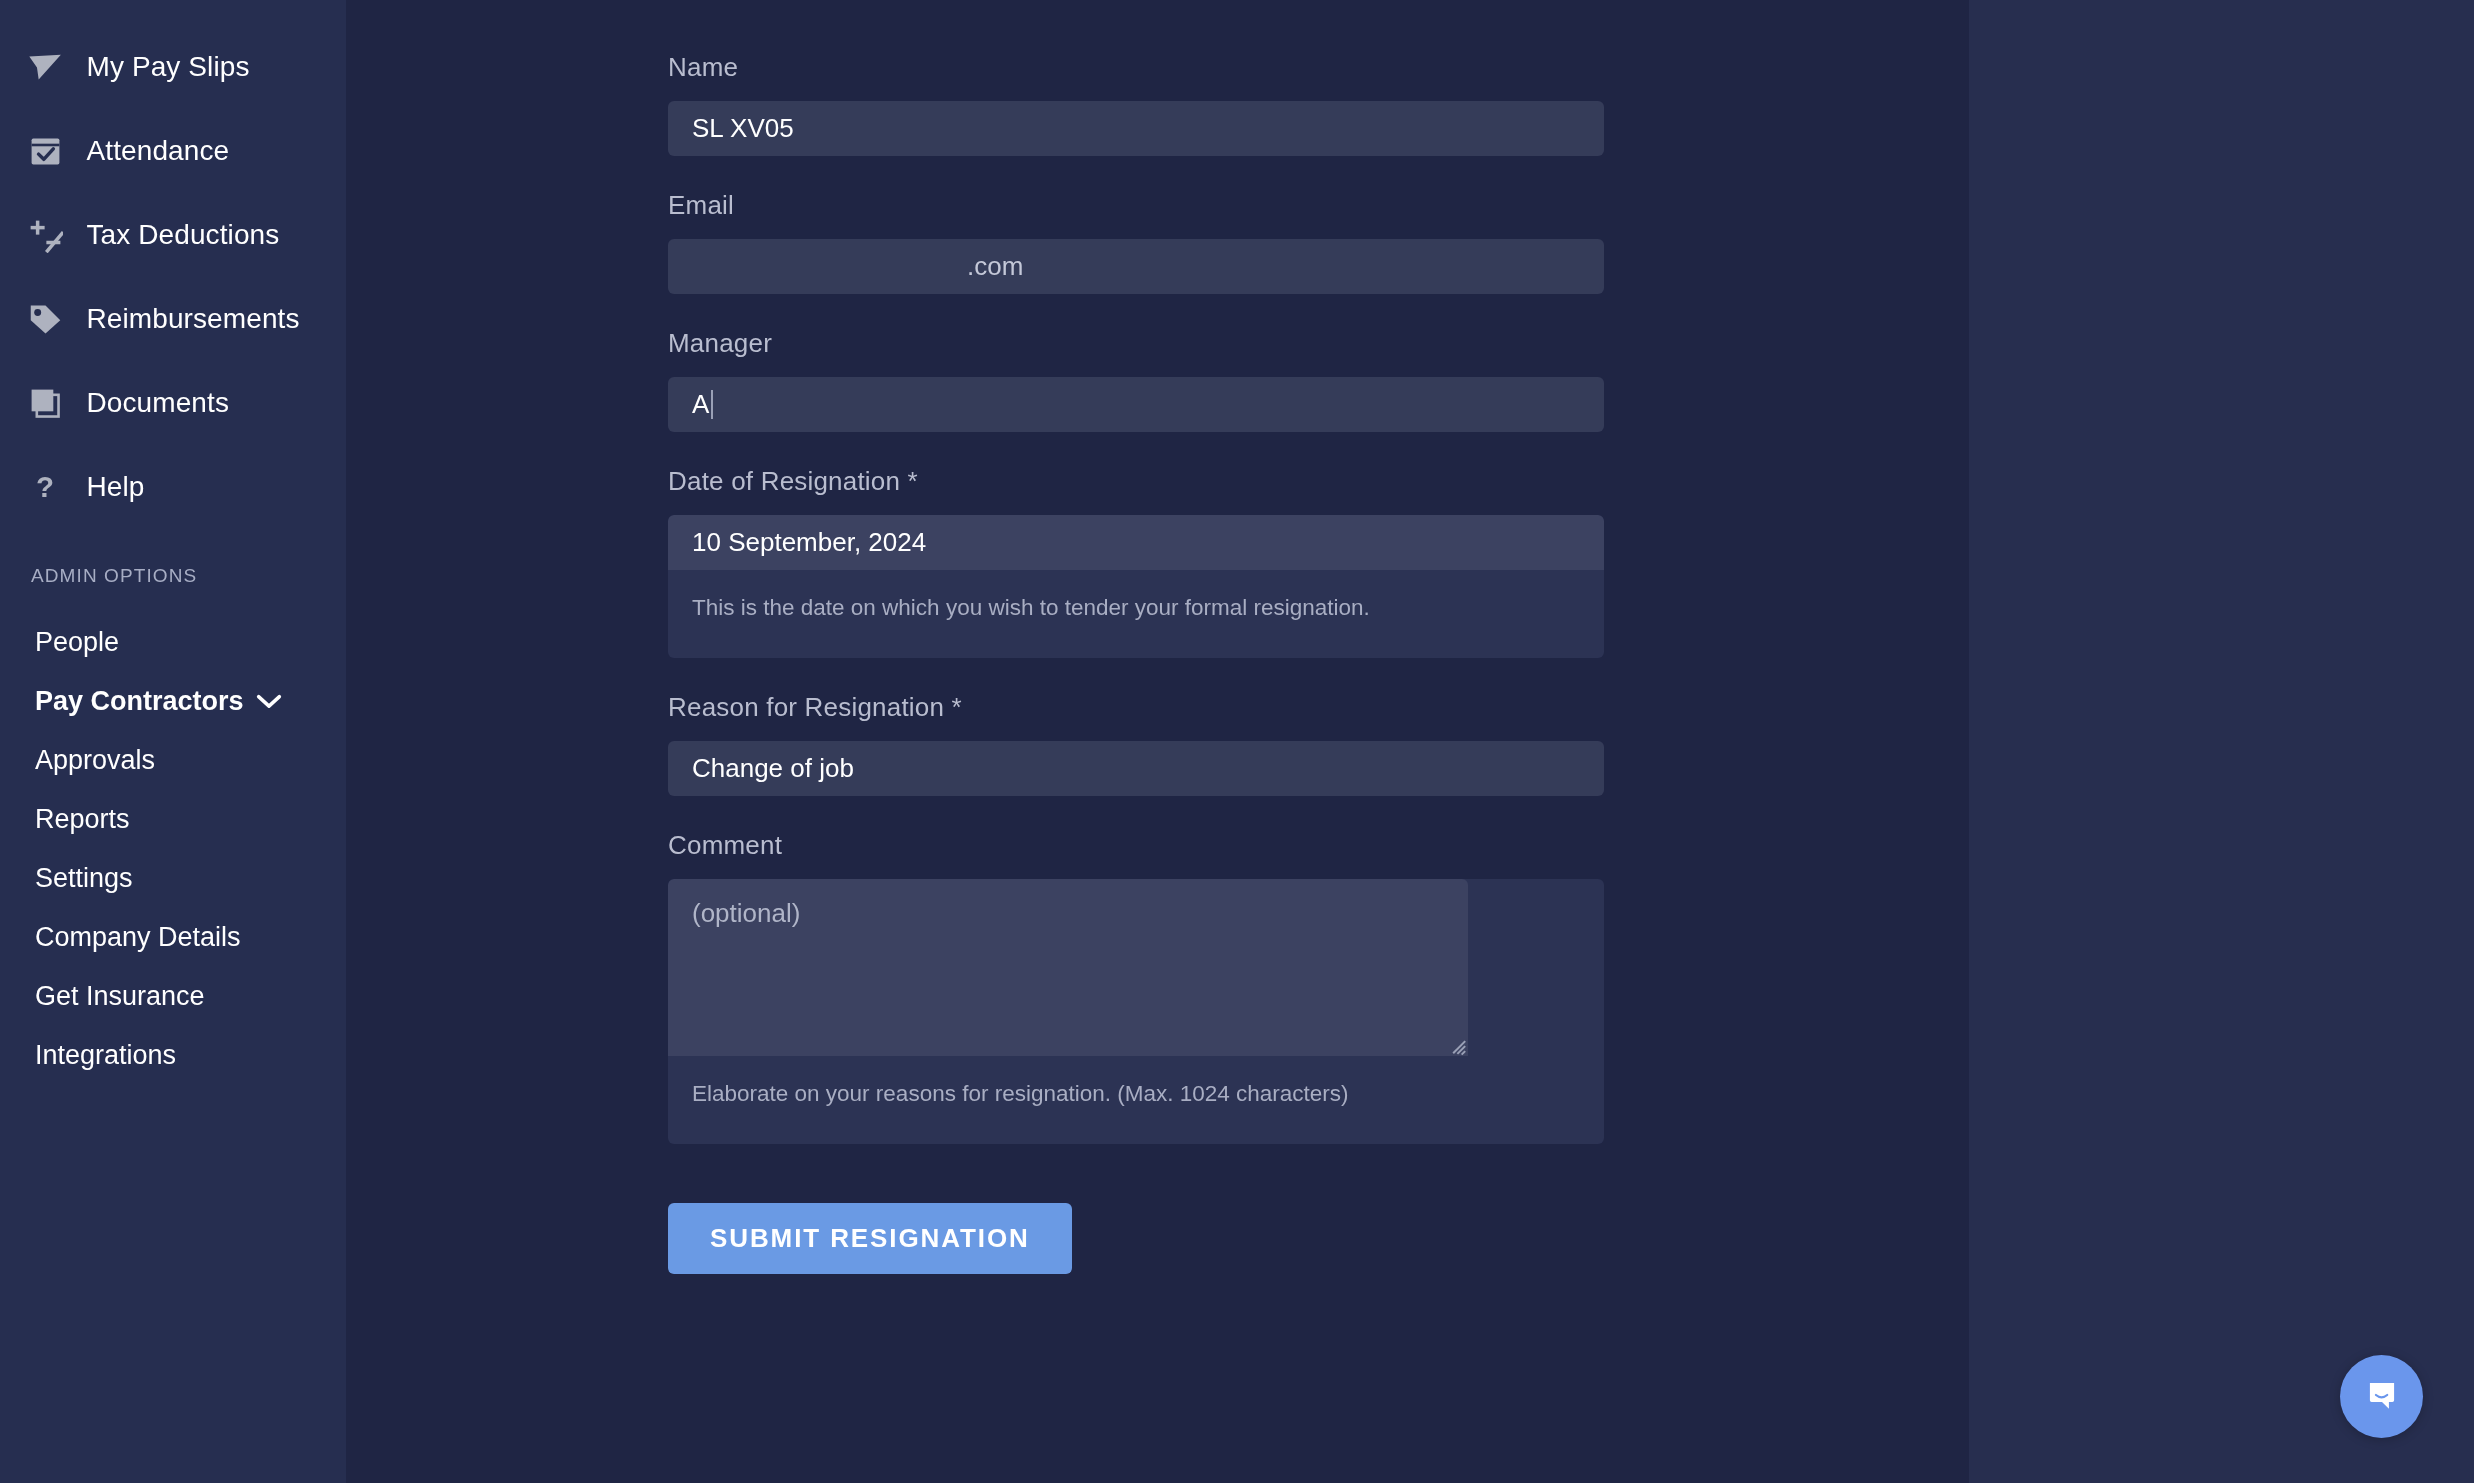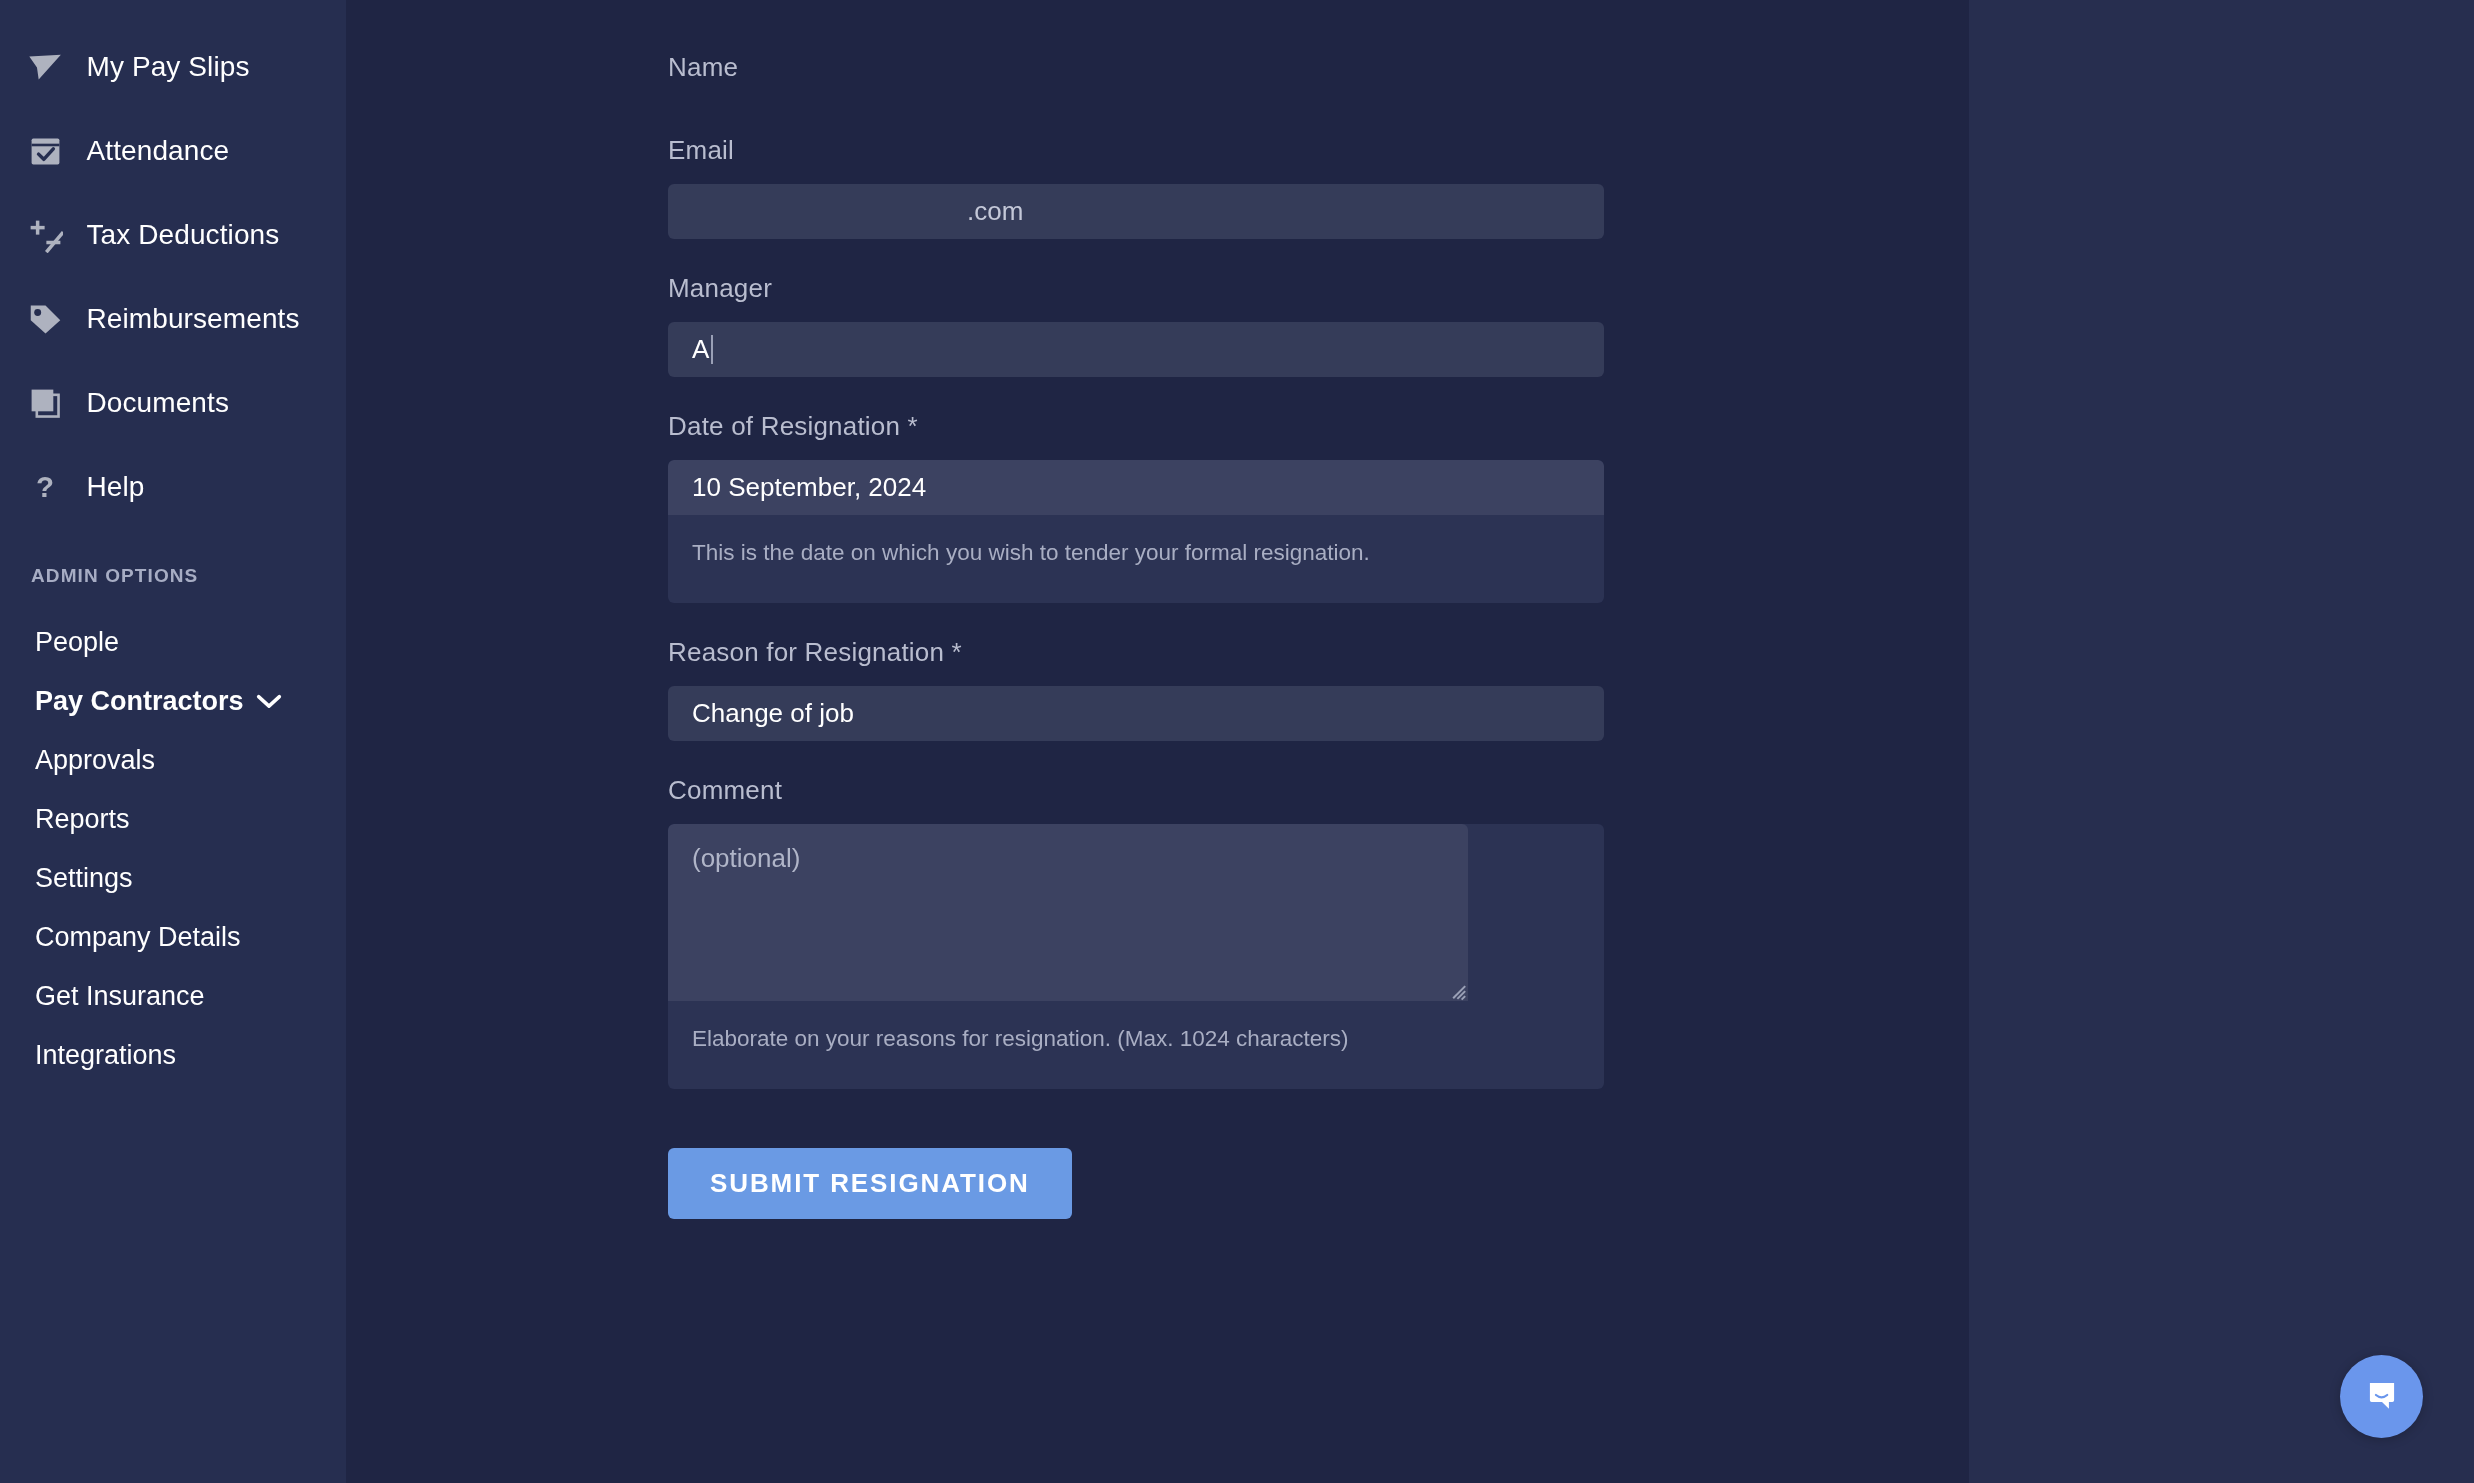--- a/index.html
+++ b/index.html
@@ -61,21 +61,21 @@
     color: #ffffff;
     letter-spacing: 0.1px;
     white-space: nowrap;
   }
 
   .admin-heading {
     padding: 36px 0 26px 31px;
     font-size: 19px;
     letter-spacing: 1.1px;
     color: #a7adc4;
-    font-weight: 700;
+    font-weight: 400;
     text-transform: uppercase;
   }
   .admin-item {
     height: 59px;
     display: flex;
     align-items: center;
     padding-left: 35px;
     box-sizing: border-box;
     cursor: pointer;
   }
@@ -359,20 +359,21 @@
   </aside>
 
   <main class="main">
     <div class="right-pane"></div>
 
     <form class="form-col">
 
       
       <div class="field">
         <div class="field-label first">Name</div>
+        <div class="control">SL XV05</div>
       </div>
 
       
       <div class="field">
         <div class="field-label">Email</div>
         <div class="control centered">
           <span class="email-val">.com</span>
         </div>
       </div>
 

